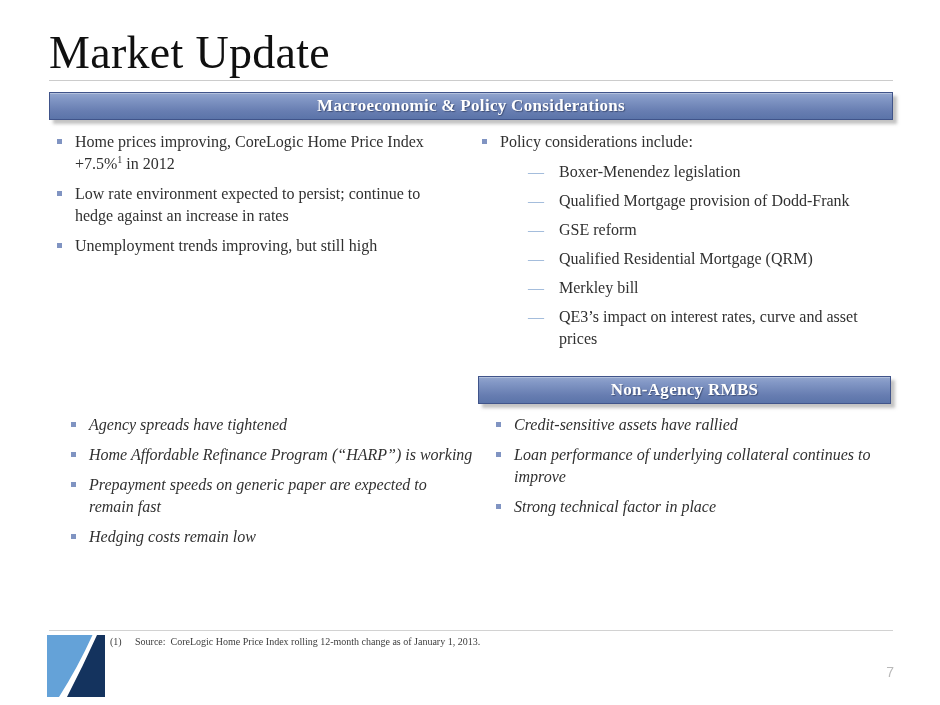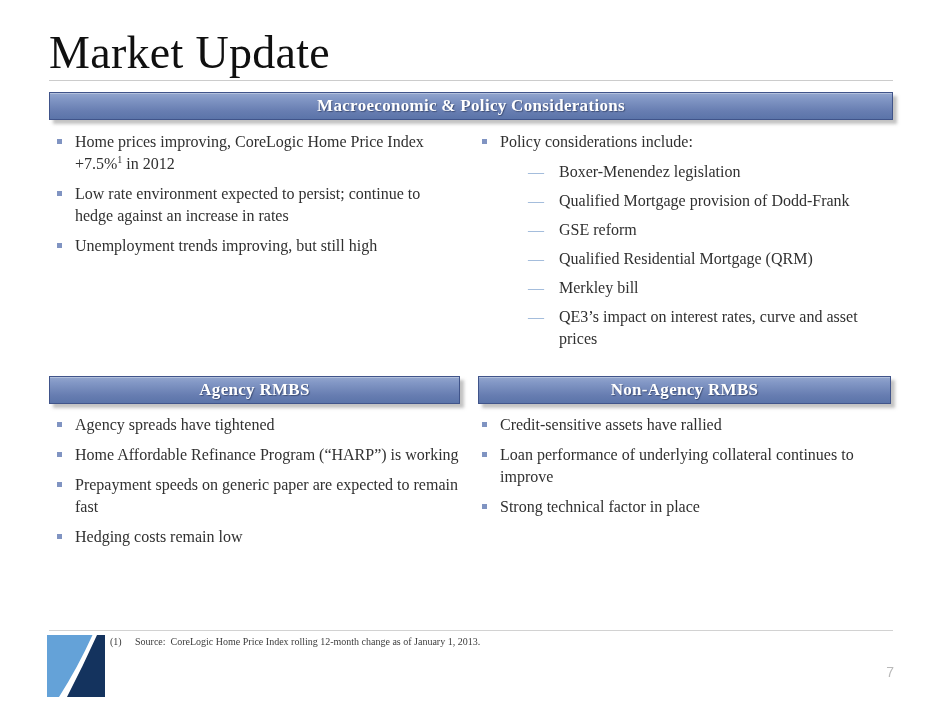--- a/index.html
+++ b/index.html
@@ -26,21 +26,21 @@
   .bar span {
     color:#ffffff; font-weight:bold; font-size:17px; letter-spacing:0.3px;
     text-shadow:1px 1px 1px rgba(30,40,70,0.55);
   }
   .macro-bar    { left:49px;  top:92px;  width:842px; }
   .agency-bar   { left:49px;  top:376px; width:409px; }
   .nonagency-bar{ left:478px; top:376px; width:411px; }
 
   .cols { position:absolute; display:flex; }
   .top-cols    { left:49px; top:131px; width:844px; }
-  .bottom-cols { left:49px; top:414px; width:844px; }
+  .bottom-cols { left:63px; top:414px; width:844px;font-style:italic; }
   .colL { width:412px; flex:0 0 auto; }
   .colR { width:415px; flex:0 0 auto; margin-left:17px; }
 
   ul { list-style:none; margin:0; padding:0; }
   .bitem {
     display:flex; align-items:flex-start;
     font-size:16px; line-height:22px; color:#303030;
     margin:0 0 8px 0; padding-left:8px;
   }
   .colR > ul > .bitem, .colR .bitem { padding-left:4px; }
@@ -142,23 +142,20 @@
           </li>
 
           <li class="sitem">
             <span class="dash">—</span>
             <span class="stxt">QE3’s impact on interest rates, curve and asset prices</span>
           </li>
         </ul>
     </div>
   </div>
 
-  <div class="bar agency-bar">
-    <span>Agency RMBS</span>
-  </div>
   <div class="bar nonagency-bar">
     <span>Non-Agency RMBS</span>
   </div>
 
   <div class="cols bottom-cols">
     <ul class="colL">
 
         <li class="bitem">
           <span class="sq"></span>
           <span class="btxt">Agency spreads have tightened</span>

